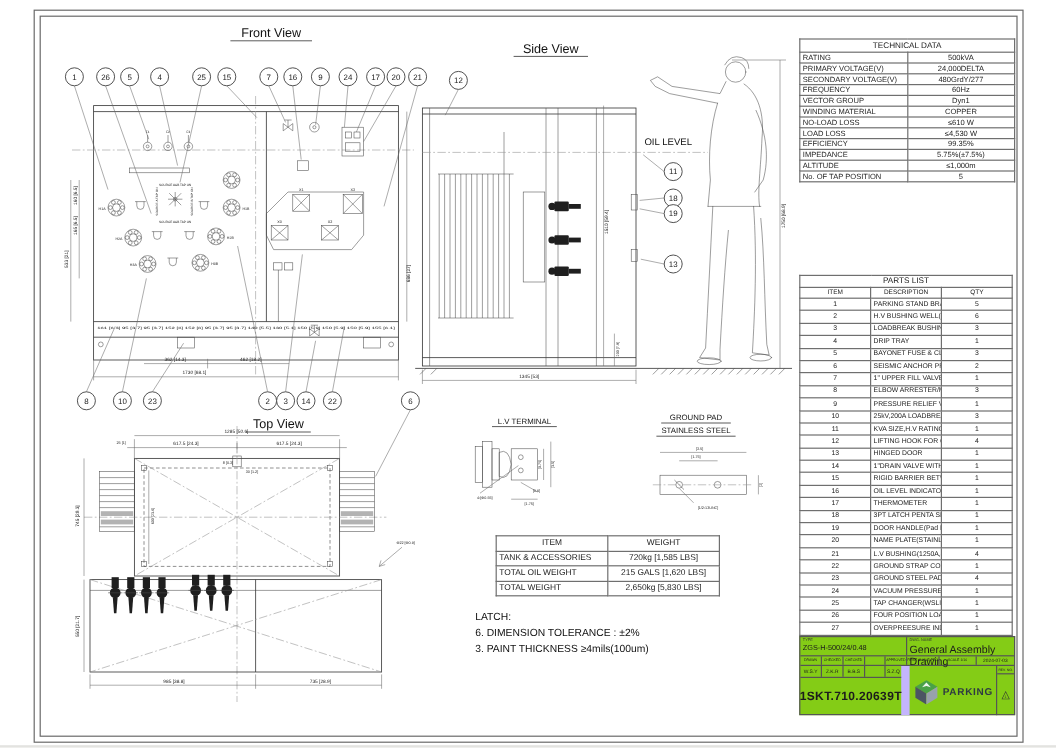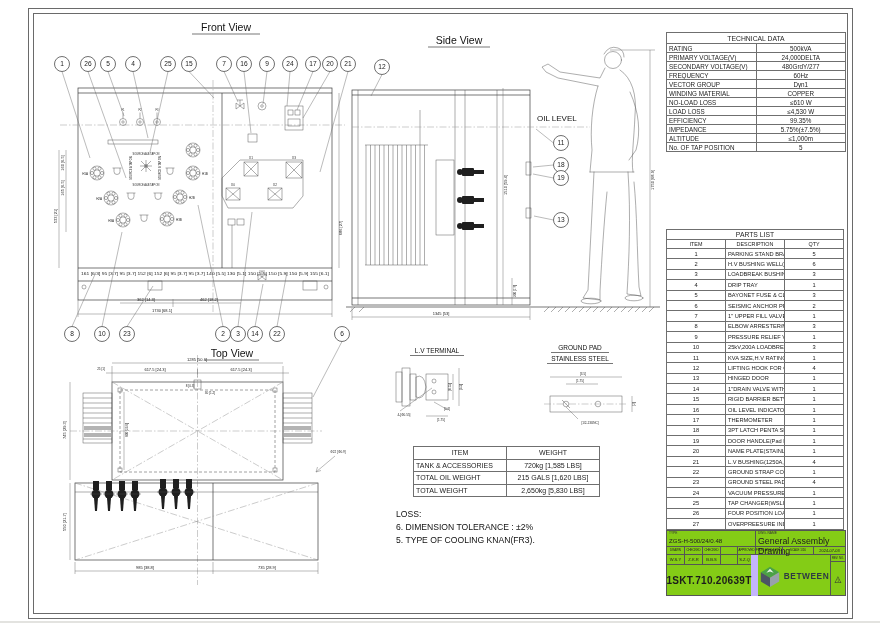--- a/index.html
+++ b/index.html
@@ -836,25 +836,25 @@
       </tr>
 
       <tr>
         <td>TOTAL WEIGHT</td>
         <td class="c">2,650kg [5,830 LBS]</td>
       </tr>
     </tbody>
 </table>
 
 <div class="notes">
-  <div>LOSS:</div>
+  <div>LATCH:</div>
   <div>
 
   <div>6. DIMENSION TOLERANCE : ±2%</div>
-      <div>5.  TYPE OF COOLING  KNAN(FR3).</div>
+      <div>3. PAINT THICKNESS  ≥4mils(100um)</div>
     </div>
 </div>
 
 <div class="title-block">
   <div class="tb-row1">
     <div class="tb-type">
       <span class="tb-mini">TYPE</span>
       <span class="tb-typeval">ZGS-H-500/24/0.48</span>
     </div>
     <div class="tb-dwg">
@@ -884,21 +884,21 @@
       <div class="tb-dwgno">1SKT.710.20639T</div>
     </div>
     <div class="tb-right">
       <div class="logo-area">
         <svg width="22" height="22" viewBox="0 0 24 24">
           <polygon points="12,2 22,8 12,14 2,8" fill="#4aa147"></polygon>
           <polygon points="2,8 12,14 12,24 2,18" fill="#4b5563"></polygon>
           <polygon points="22,8 12,14 12,24 22,18" fill="#98a1ab"></polygon>
           <polygon points="8,8.5 12,4 16,8.5 12,7.2" fill="#ffffff" opacity="0.9"></polygon>
         </svg>
-        <span class="logo-text">BETWEEN</span>
+        <span class="logo-text">PARKING</span>
       </div>
       <div class="rev-col">
         <div class="rev-lbl">REV. NO.</div>
         <div class="rev-tri">△<span class="rev-num">1</span></div>
       </div>
     </div>
   </div>
 </div>
 
 </body></html>

